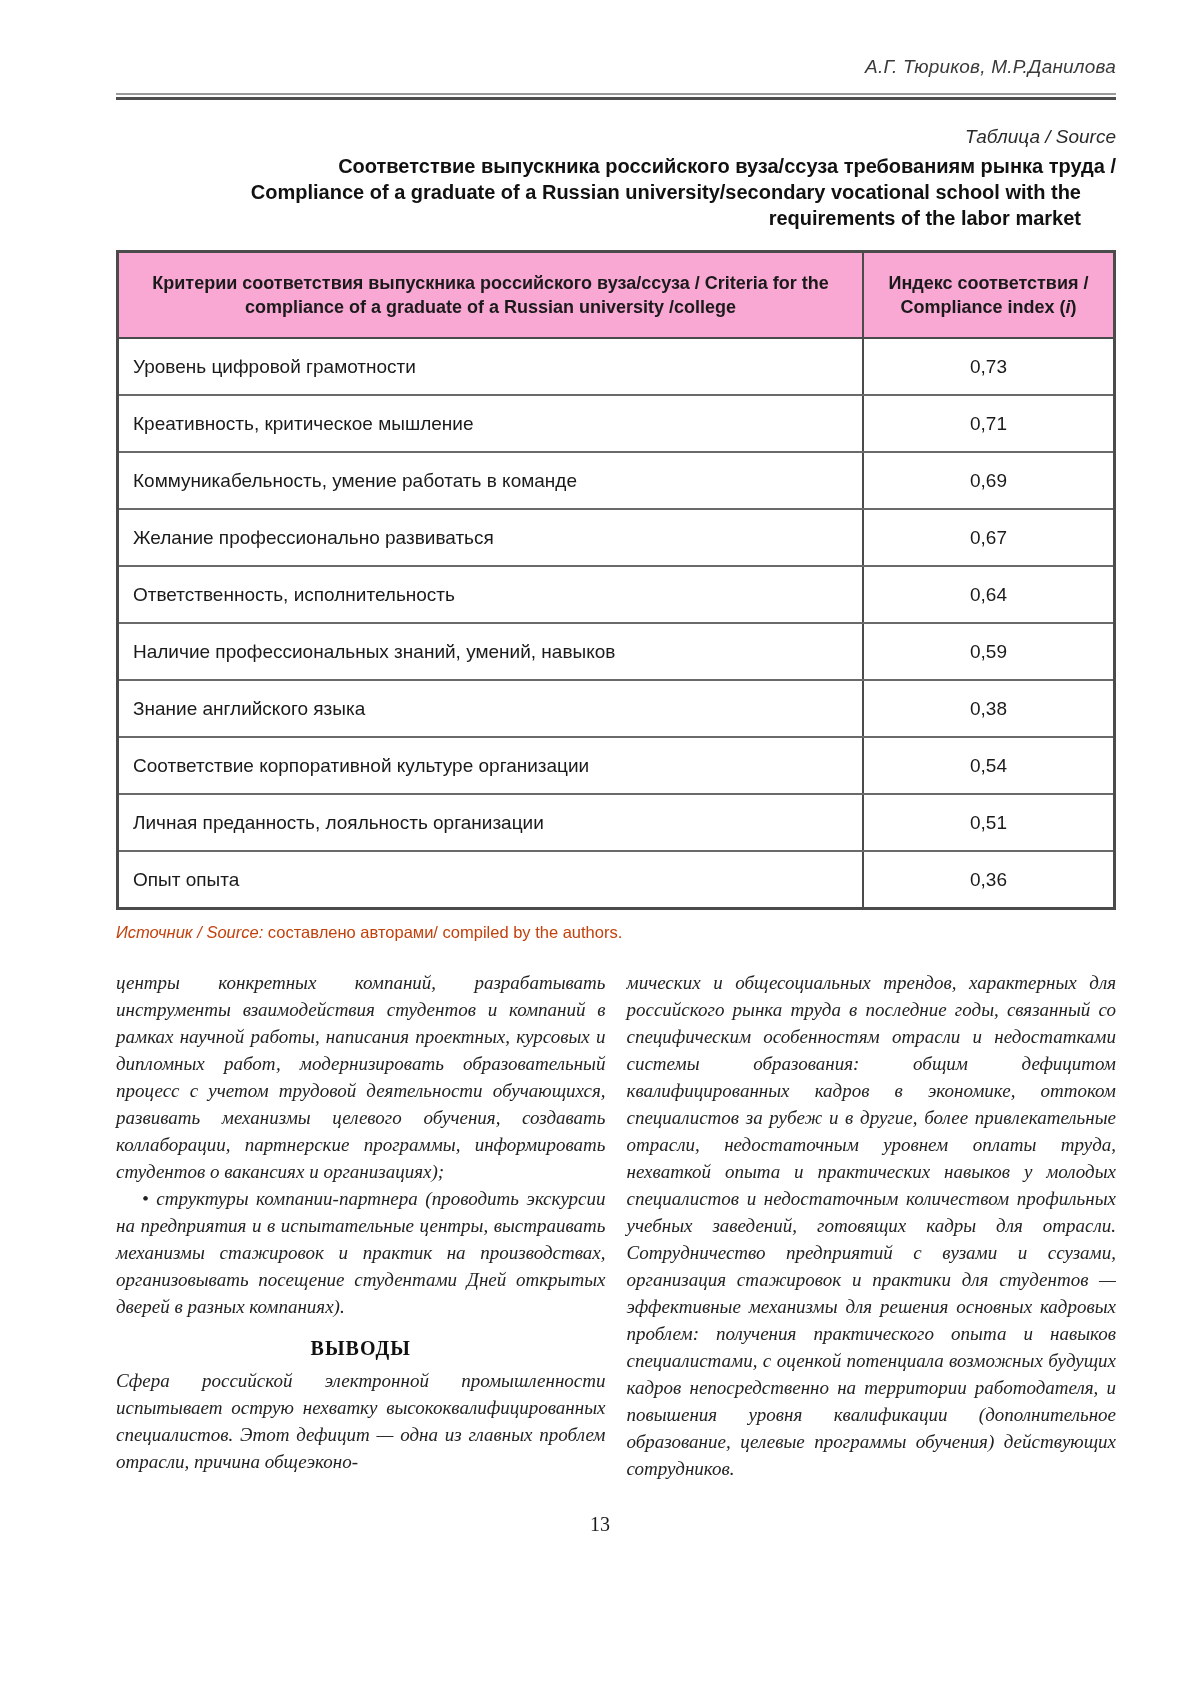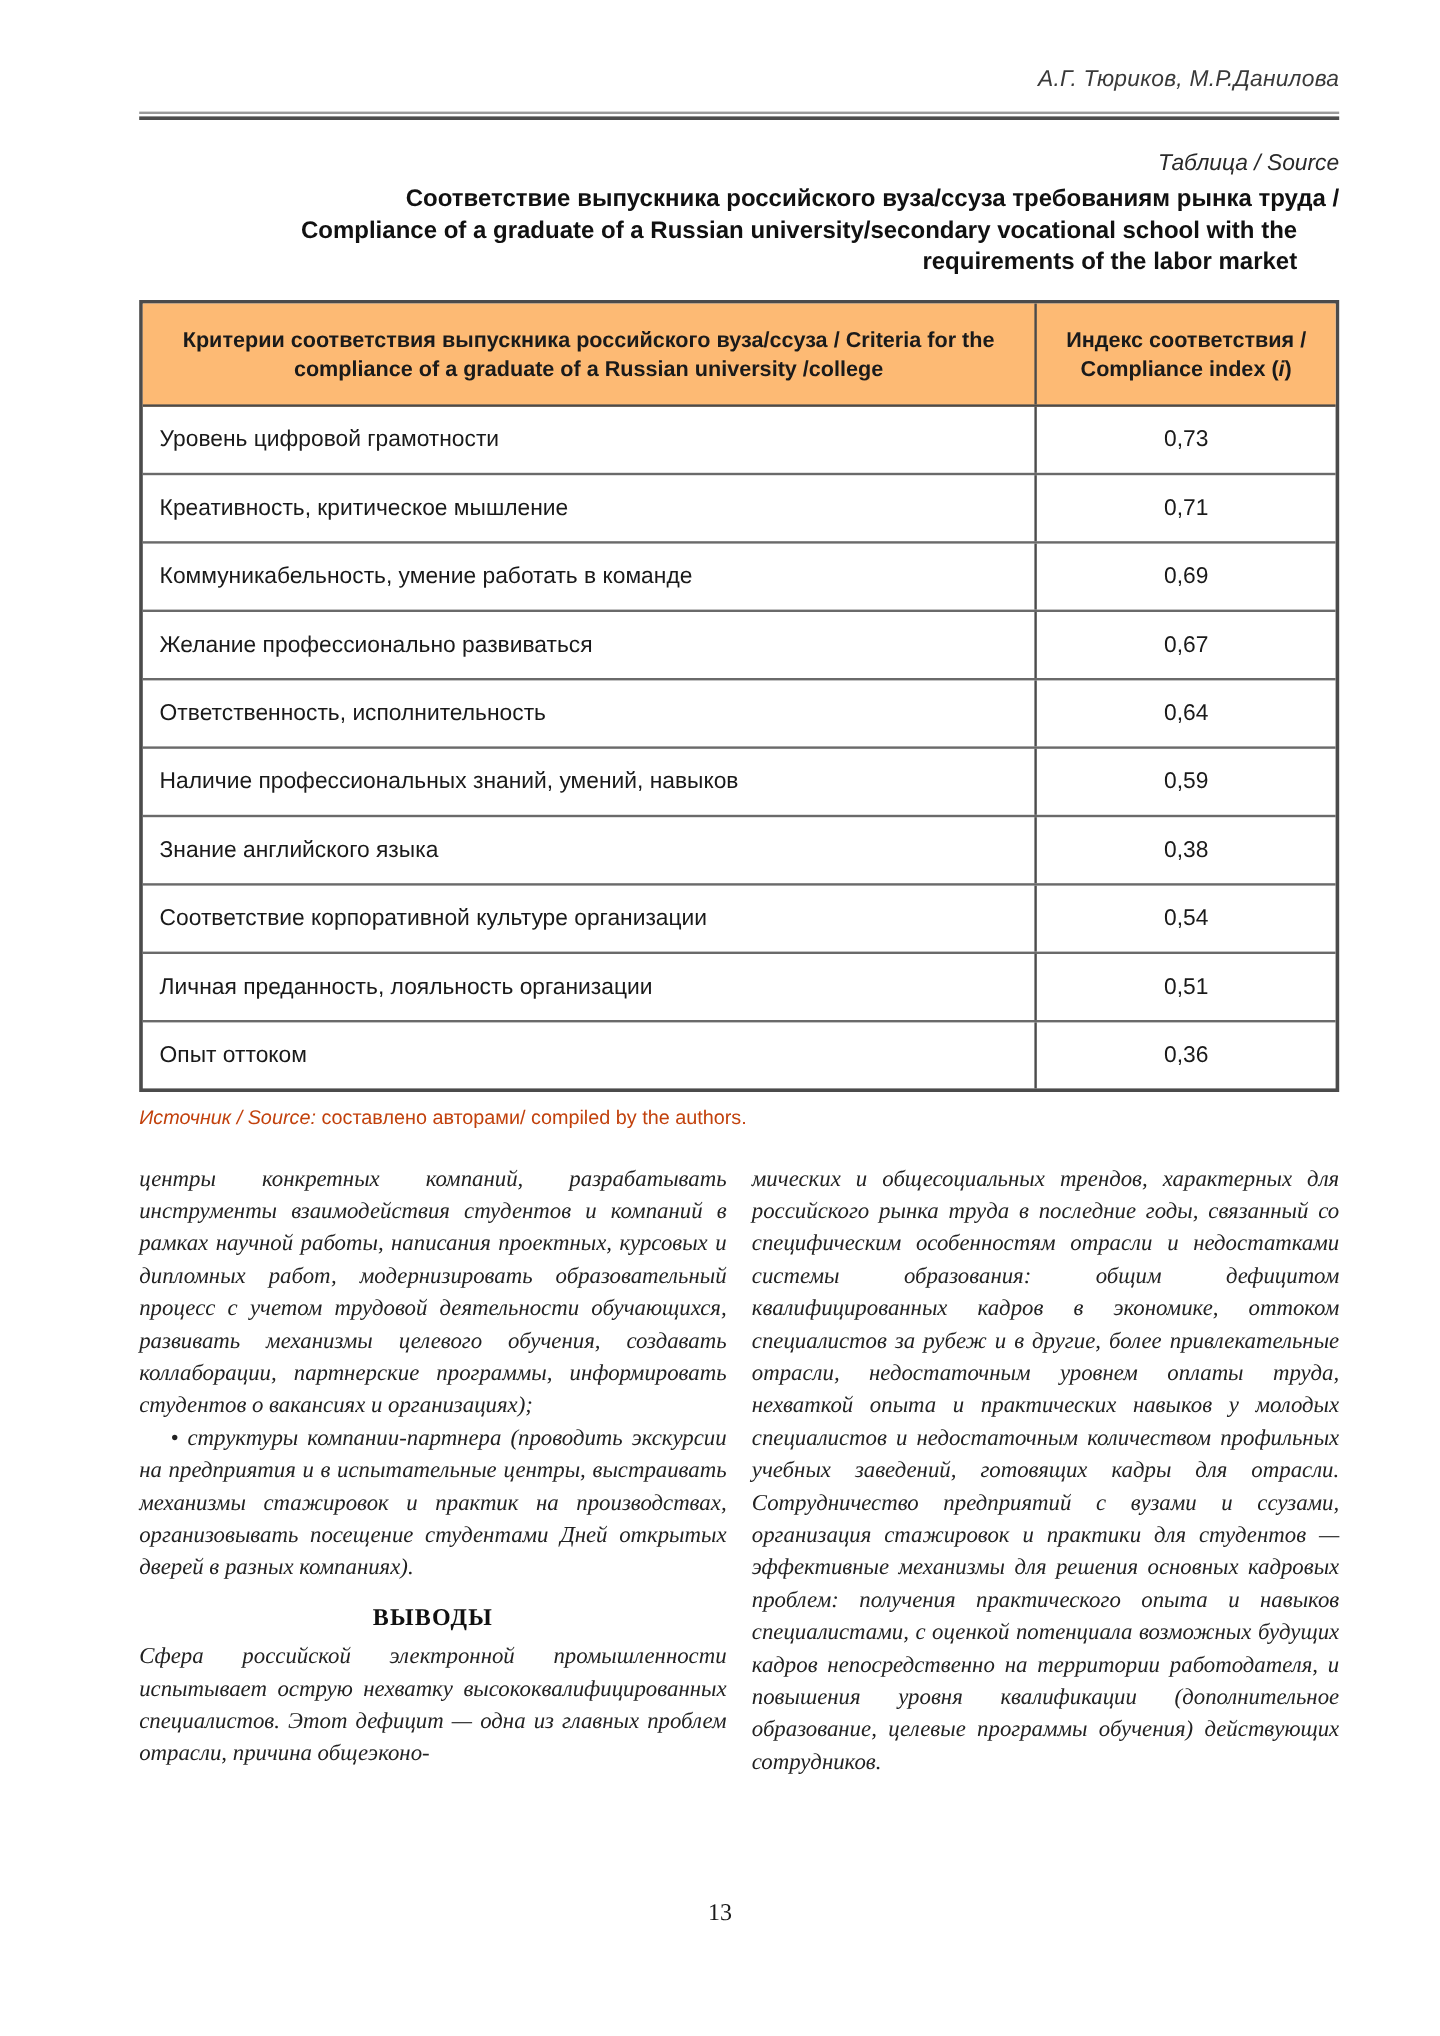--- a/index.html
+++ b/index.html
@@ -21,21 +21,21 @@
 
   
   .tbl-label{margin-top:26px;text-align:right;font-style:italic;font-size:19px;color:#2a2a2a;}
   .tbl-title{margin-top:5px;text-align:right;font-weight:bold;font-size:20px;line-height:26px;color:#111;}
   .tbl-title .en{max-width:930px;margin:0 auto;}
 
   
   .tbl{margin-top:19px;border:3px solid #4b4b4b;background:#fff;}
   .tr{display:flex;align-items:stretch;border-bottom:2px solid #6a6a6a;}
   .tr:last-child{border-bottom:none;}
-  .tr.head{background:#fdba74;border-bottom:2.5px solid #4b4b4b;}
+  .tr.head{background:#f9a8d4;border-bottom:2.5px solid #4b4b4b;}
   .td-c{width:745px;border-right:2.5px solid #4b4b4b;display:flex;align-items:center;
         padding:0 14px;font-size:19px;box-sizing:border-box;}
   .td-v{flex:1;display:flex;align-items:center;justify-content:center;font-size:19px;}
   .tr.head .td-c,.tr.head .td-v{font-weight:bold;font-size:18px;line-height:24px;
         justify-content:center;text-align:center;min-height:72px;padding-top:6px;padding-bottom:6px;}
   .tr.data{height:55px;}
 
   
   .src{margin-top:13px;font-size:16.5px;color:#c2410c;}
 
@@ -45,21 +45,21 @@
     color:#222;text-align:justify;}
   .col{width:490px;}
   .para{margin:0;font-style:italic;}
   .para.bullet{text-indent:26px;}
   .concl-head{
     font-family:Liberation Serif, serif;font-weight:bold;font-size:20px;
     text-align:center;letter-spacing:1px;margin:15px 0 5px 0;color:#111;text-indent:0;
   }
   
   .pageno{
-    position:absolute;top:1583px;left:100px;width:1000px;text-align:center;
+    position:absolute;top:1513px;left:100px;width:1000px;text-align:center;
     font-family:"Liberation Serif",serif;font-size:20px;color:#1a1a1a;
   }
 </style>
 </head>
 <body>
 
 <div class="page">
   <div class="content">
 
     <div class="authors">А.Г. Тюриков, М.Р.Данилова</div>
@@ -118,21 +118,21 @@
       </div>
       <div class="tr data">
         <div class="td-c">Соответствие корпоративной культуре организации</div>
         <div class="td-v">0,54</div>
       </div>
       <div class="tr data">
         <div class="td-c">Личная преданность, лояльность организации</div>
         <div class="td-v">0,51</div>
       </div>
       <div class="tr data">
-        <div class="td-c">Опыт оттоком</div>
+        <div class="td-c">Опыт опыта</div>
         <div class="td-v">0,36</div>
       </div>
     </div>
 
     <div class="src">
       <i>Источник / Source:</i><span> составлено авторами/ compiled by the authors.</span>
     </div>
 
     <div class="body-cols">
       <div class="col">

